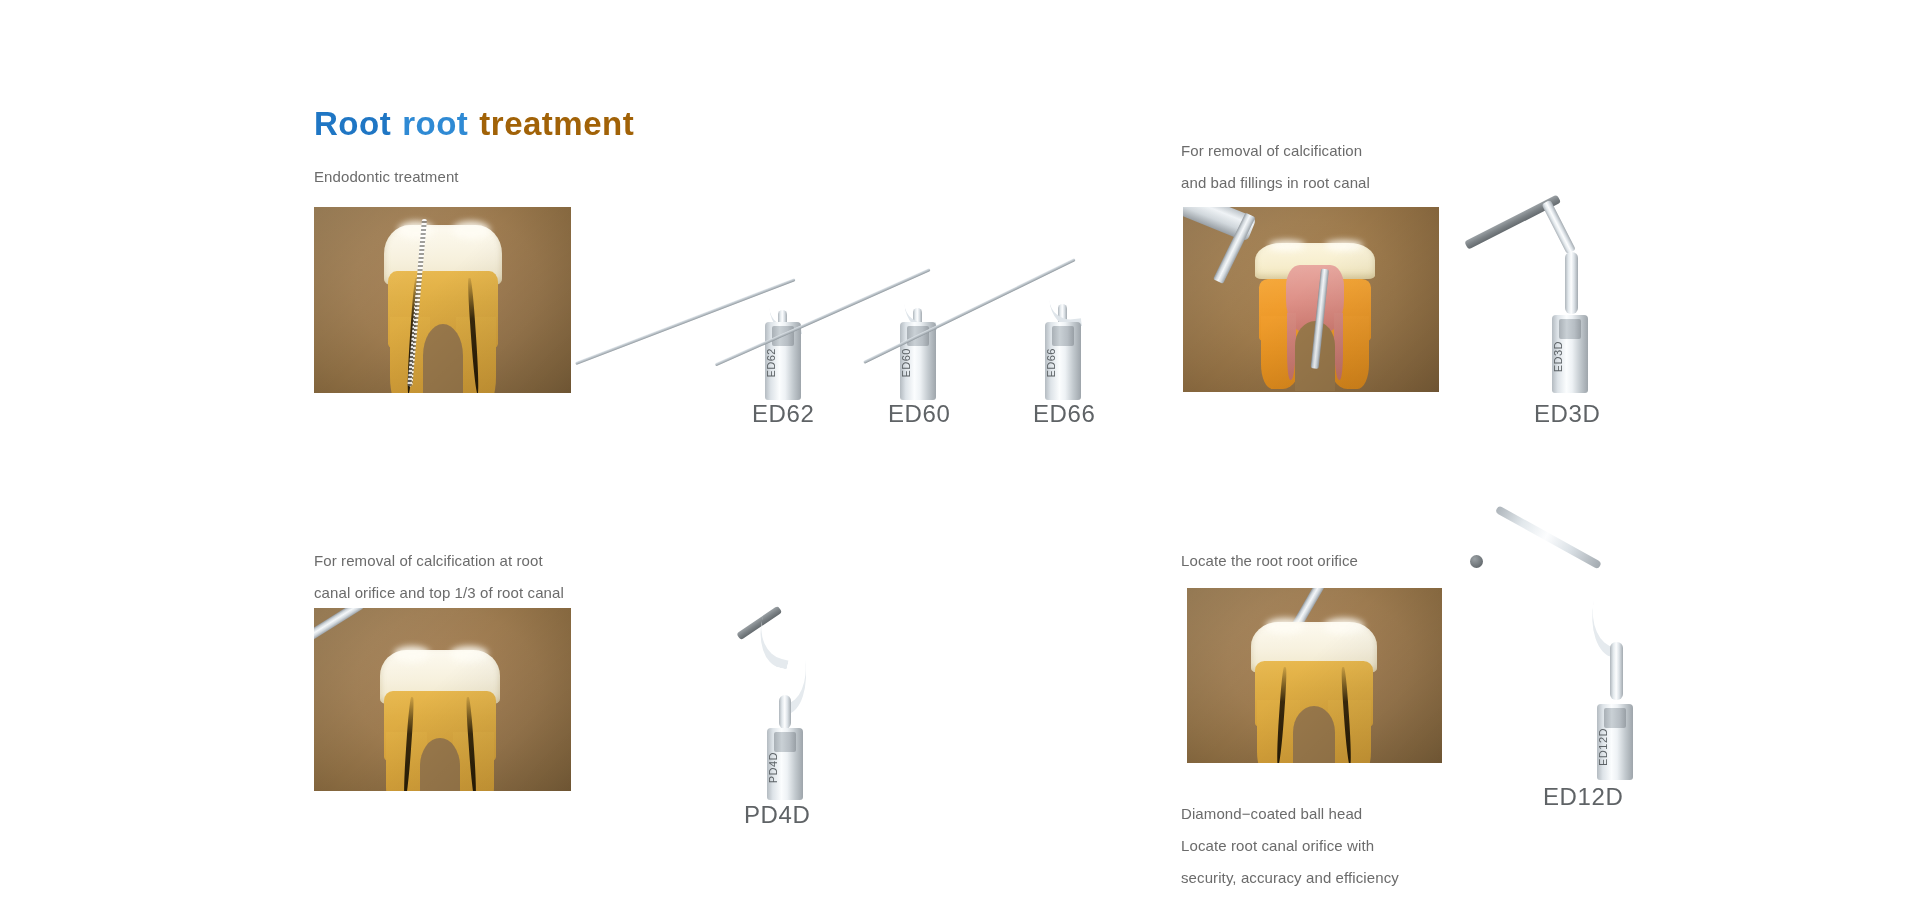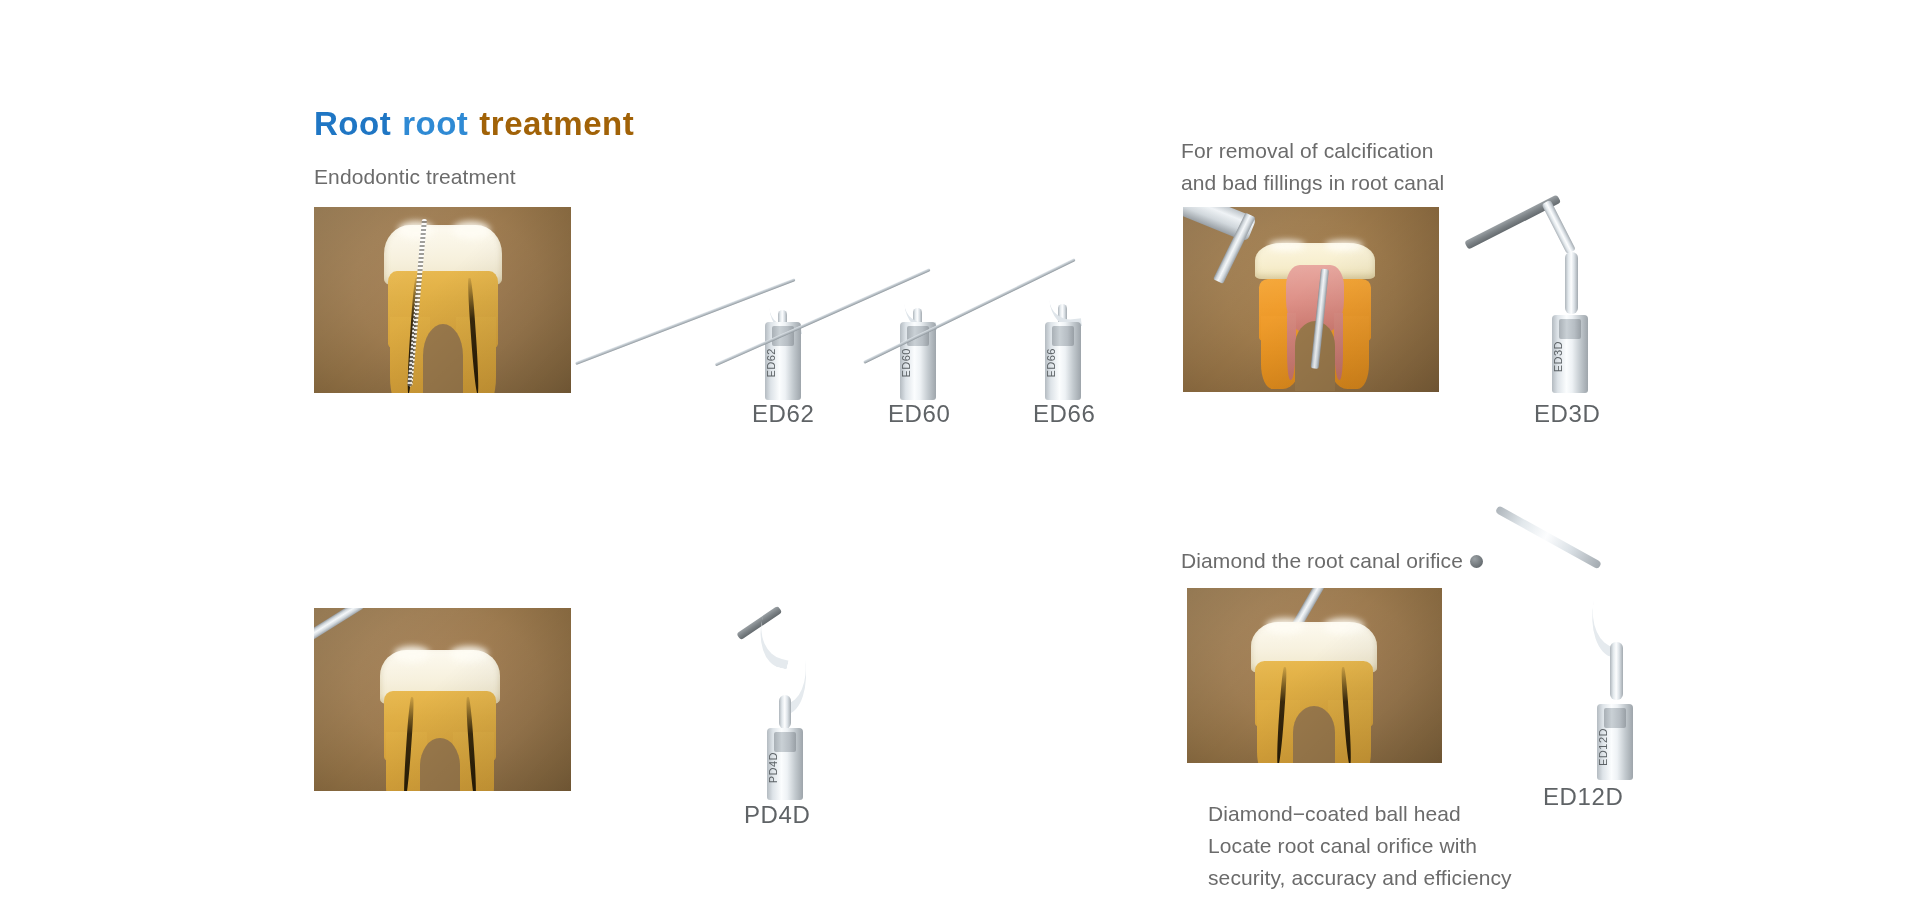--- a/index.html
+++ b/index.html
@@ -33,21 +33,21 @@
   }
   .title .w1 { color: #1f76c4; }
   .title .w2 { color: #2f8ad4; }
   .title .w3 { color: #a16207; }
   .title .sp { display: inline-block; width: 11px; }
 
   
   .caption {
     position: absolute;
     color: #6b6b6b;
-    font-size: 21px;
+    font-size: 15px;
     line-height: 32px;
     white-space: pre-line;
     letter-spacing: 0.1px;
   }
 
   
   .tooth-frame {
     position: absolute;
     overflow: hidden;
     background: radial-gradient(ellipse 78% 88% at 50% 44%, #a78355 0%, #9d7a4c 42%, #8e6d42 72%, #7d5f38 100%);
@@ -326,20 +326,22 @@
     <div class="diamond-seg" style="left:-92px; top:6px; width:104px; height:9px; transform: rotate(-27deg);"></div>
     <div class="neck" style="left:-6px; top:14px; width:10px; height:56px; transform: rotate(-27deg); transform-origin: 50% 0;"></div>
     <div class="neck" style="left:18px; top:64px; width:13px; height:62px; border-radius:6px;"></div>
     <div class="shank" style="left:5px; bottom:0; height:78px;">
       <div class="collar" style="top:4px;"></div>
       <div class="engrave" style="top:26px;">ED3D</div>
     </div>
   </div>
   <div class="tip-label" style="left:1534px; top:400px;">ED3D</div>
 
+  <div class="caption" style="left:314px; top:545px; width:470px;">For removal of calcification at root
+canal orifice and top 1/3 of root canal</div>
 
   <div class="tooth-frame plain" style="left:314px; top:608px; width:257px; height:183px;">
     <div class="probe" style="left:42px; top:-4px; width:10px; height:92px; transform: rotate(58deg);"></div>
     <div class="probe" style="left:118px; top:44px; width:9px; height:74px; transform: rotate(6deg);"></div>
     <div class="molar" style="left:66px; top:42px; width:120px; height:158px;">
       <div class="crown"></div>
       <div class="dentin"></div>
       <div class="rootL"></div>
       <div class="rootR"></div>
       <div class="gap"></div>
@@ -356,38 +358,38 @@
     <div class="curve" style="left:14px; top:52px; width:32px; height:56px; border-width:0 0 10px 0;
                 border-bottom-color:#e5eaee; border-radius:0 0 80% 0; transform: rotate(-8deg);"></div>
     <div class="neck" style="left:17px; top:100px; width:12px; height:34px; border-radius:6px;"></div>
     <div class="shank" style="left:5px; bottom:0; height:72px;">
       <div class="collar" style="top:4px;"></div>
       <div class="engrave" style="top:24px;">PD4D</div>
     </div>
   </div>
   <div class="tip-label" style="left:744px; top:801px;">PD4D</div>
 
-  <div class="caption" style="left:1181px; top:545px; width:420px;">Diamond the root canal orifice</div>
+  <div class="caption" style="left:1181px; top:545px; width:420px;">Locate the root root orifice</div>
 
   <div class="tooth-frame plain" style="left:1187px; top:588px; width:255px; height:175px;">
     <div class="probe" style="left:132px; top:-10px; width:10px; height:108px; transform: rotate(30deg);"></div>
     <div class="ballhead" style="left:101px; top:78px;"></div>
     <div class="molar" style="left:64px; top:34px; width:126px; height:150px;">
       <div class="crown"></div>
       <div class="dentin"></div>
       <div class="rootL"></div>
       <div class="rootR"></div>
       <div class="gap"></div>
       <div class="canalL"></div>
       <div class="canalR"></div>
     </div>
     <div class="shade"></div>
   </div>
 
-  <div class="caption" style="left:1208px; top:798px; width:430px;">Diamond−coated ball head
+  <div class="caption" style="left:1181px; top:798px; width:430px;">Diamond−coated ball head
 Locate root canal orifice with
 security, accuracy and efficiency</div>
 
   <div class="tip" style="left:1592px; top:560px; width:60px; height:220px;">
     <div class="ballhead" style="left:-122px; top:-5px; width:13px; height:13px;"></div>
     <div class="neck" style="left:-110px; top:2px; width:118px; height:8px; transform: rotate(29deg); transform-origin: 100% 50%; border-radius:5px;"></div>
     <div class="curve" style="left:-2px; top:30px; width:36px; height:56px; border-width:0 0 10px 0;
                 border-bottom-color:#e5eaee; border-radius:0 0 0 80%; transform: rotate(10deg);"></div>
     <div class="neck" style="left:18px; top:82px; width:13px; height:58px; border-radius:6px;"></div>
     <div class="shank" style="left:5px; bottom:0; height:76px;">

